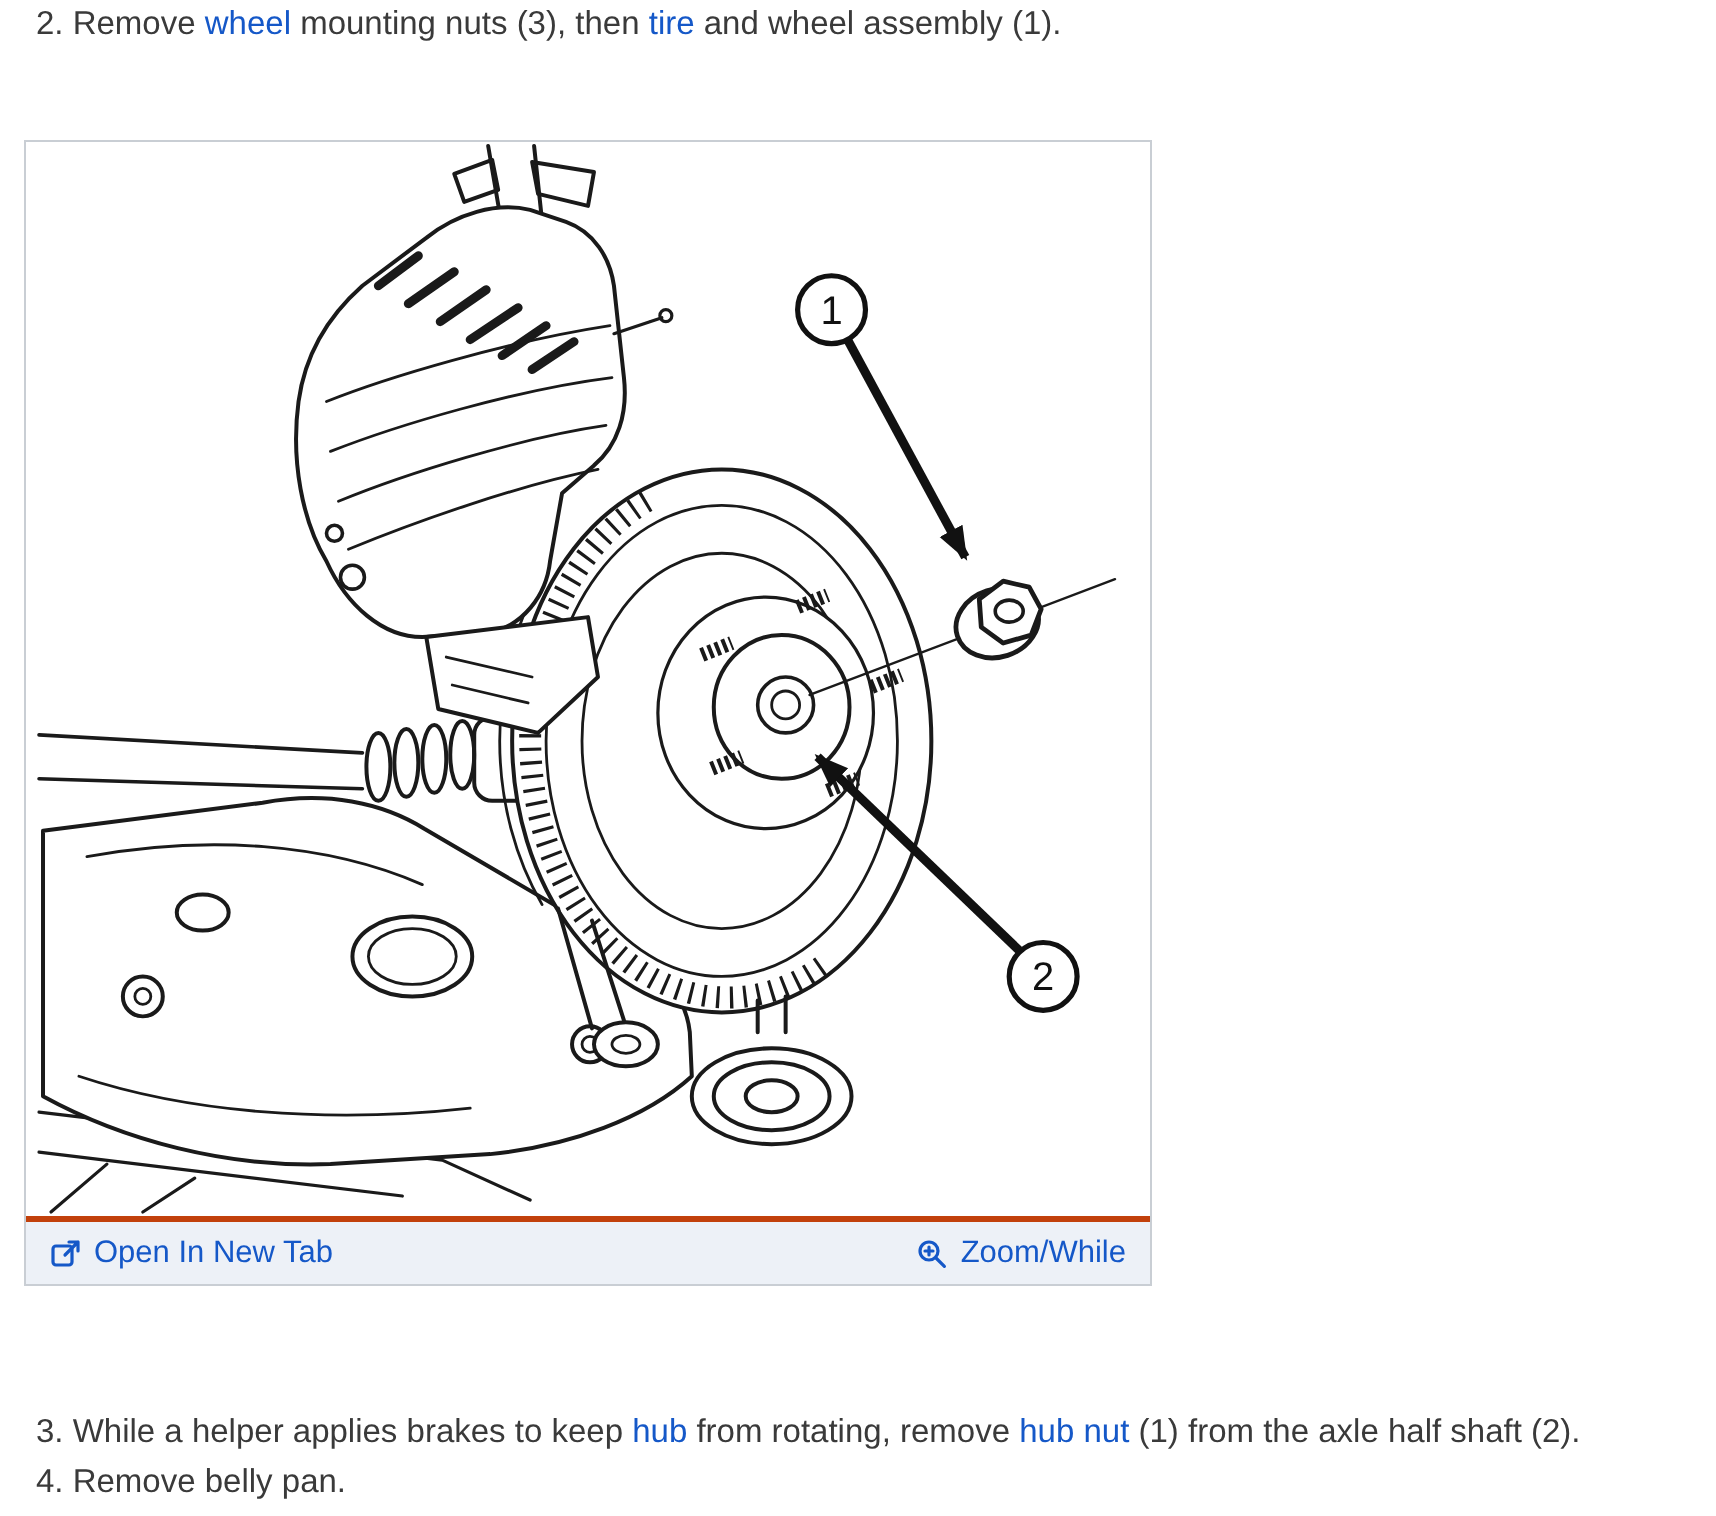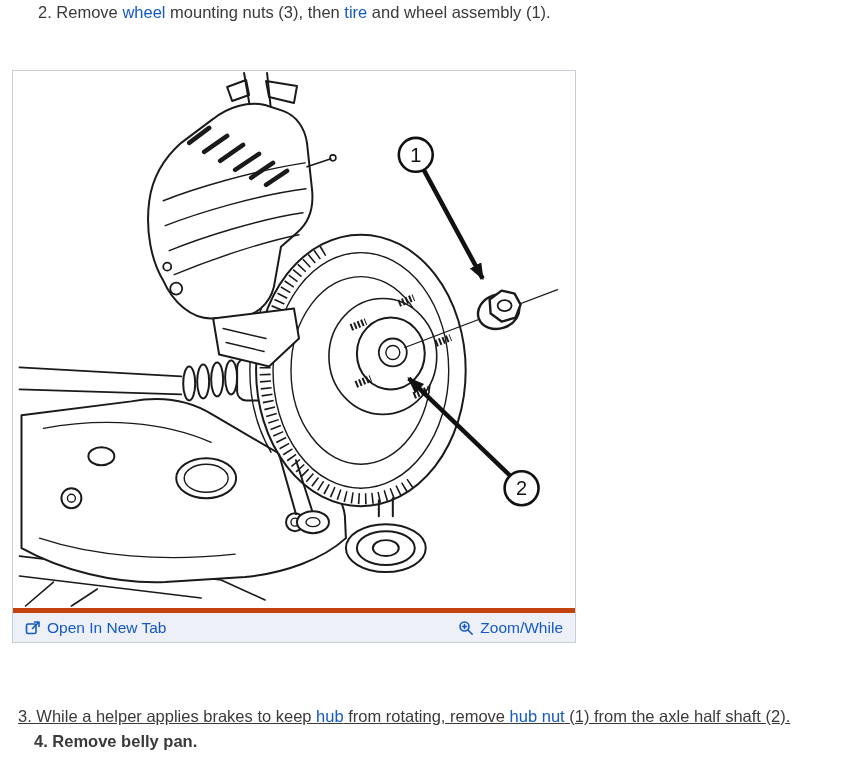--- a/index.html
+++ b/index.html
@@ -12,40 +12,40 @@
     position: relative;
     overflow: hidden;
   }
   .step {
     position: absolute;
     font-size: 16.5px;
     line-height: 21px;
     white-space: nowrap;
     margin: 0;
   }
-  #step2 { left: 18px; top: 2px; margin-left: 20px; }
-  #step3 { left: 18px; top: 706px; text-decoration: underline; }
-  #step4 { left: 34px; top: 731px; font-weight: bold; }
+  #step2 { left: 18px; top: 2px; }
+  #step3 { left: 18px; top: 706px; }
+  #step4 { left: 18px; top: 731px; }
   .link { color: var(--link, #1558c8); text-decoration: none; cursor: pointer; }
 
   .figure-box {
     position: absolute;
     left: 12px; top: 70px;
     width: 564px; height: 573px;
     border: 1px solid #c9ced4;
     background: #ffffff;
     display: flex; flex-direction: column;
   }
   .figure-canvas { flex: 1 1 auto; position: relative; overflow: hidden; }
   .figure-canvas > svg { display: block; width: 100%; height: 100%; }
 
   .figure-toolbar {
     height: 34px; flex: 0 0 34px;
     background: #edf1f7;
-    border-top: 5px solid #c2410c;
+    border-top: 3px solid #c2410c;
     display: flex; align-items: center; justify-content: space-between;
     padding: 0 12px;
     gap: 36px;
   }
   .toolbar-link {
     display: inline-flex; align-items: center; gap: 6px;
     color: var(--link, #1558c8);
     font-size: 15.5px;
     text-decoration: none; cursor: pointer;
   }

